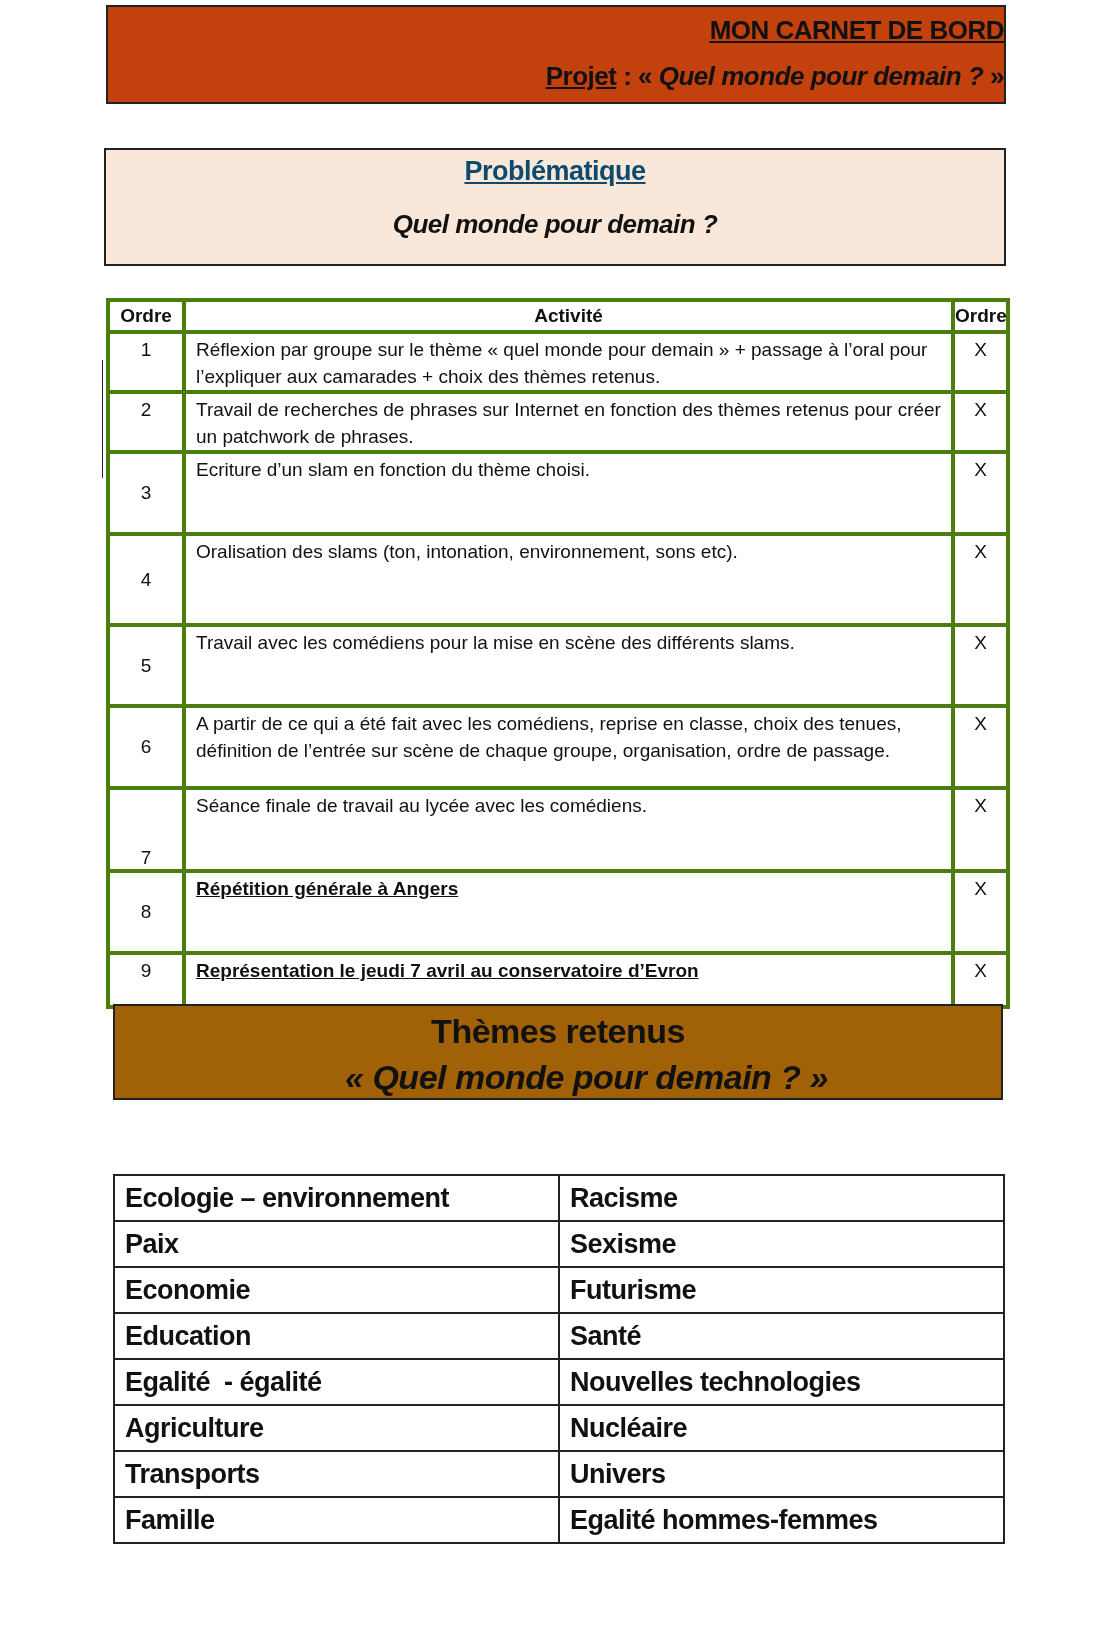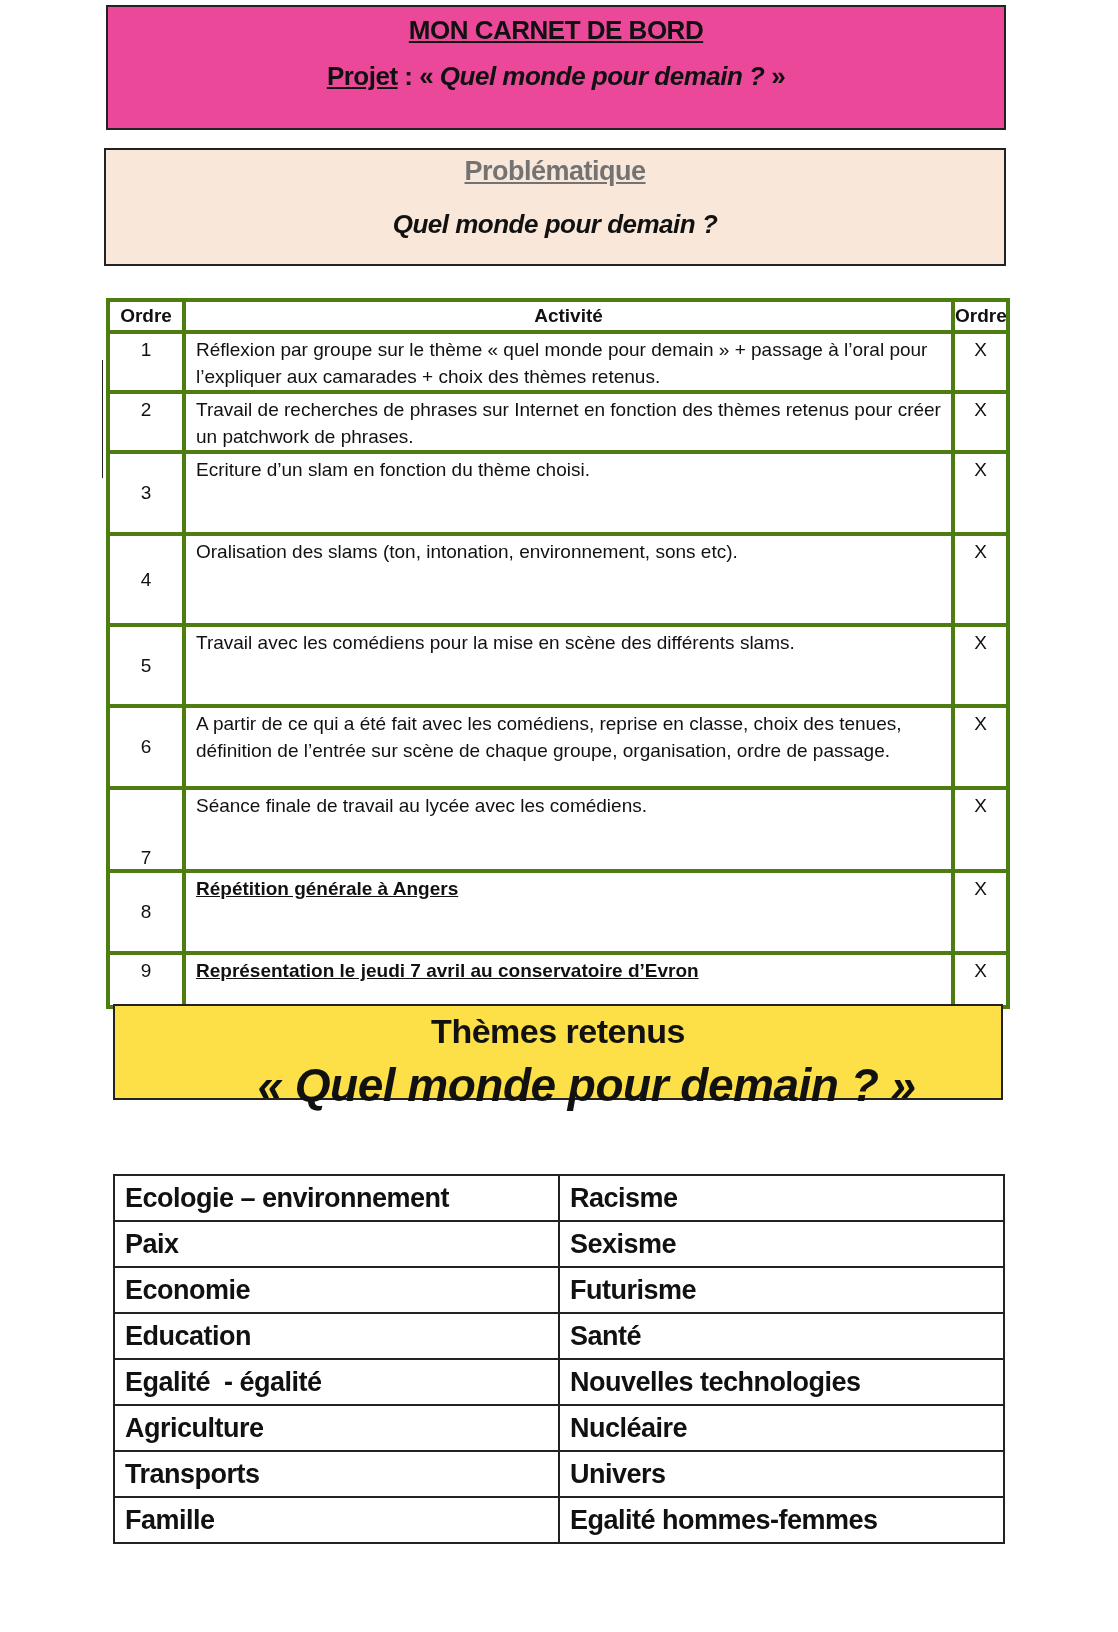--- a/index.html
+++ b/index.html
@@ -3,45 +3,45 @@
 <meta charset="utf-8">
 <style>
   html, body { margin: 0; padding: 0; background: #ffffff; }
   body {
     width: 1118px; height: 1632px; position: relative; overflow: hidden;
     font-family: "Liberation Sans", "DejaVu Sans", sans-serif; color: #111;
   }
   .box { position: absolute; box-sizing: border-box; border: 2px solid #222; }
 
   
-  #hdr { left: 106px; top: 5px; width: 900px; height: 125px; background: #ec4899; text-align: center; }
+  #hdr { left: 106px; top: 5px; width: 900px; height: 99px; background: #c2410c; text-align: right; }
   #hdr .t1 { position: absolute; left: 0; right: 0; top: 8px; font-size: 26px; font-weight: bold; text-decoration: underline; letter-spacing: -0.5px; }
   #hdr .t2 { position: absolute; left: 0; right: 0; top: 54px; font-size: 26px; font-weight: bold; letter-spacing: -0.5px; }
   #hdr .t2 .u { text-decoration: underline; }
   #hdr .t2 .i { font-style: italic; }
 
   
   #prob { left: 104px; top: 148px; width: 902px; height: 118px; background: #f9e7d9; text-align: center; }
-  #prob .t1 { position: absolute; left: 0; right: 0; top: 6px; font-size: 27px; font-weight: bold; color: #737373; text-decoration: underline; letter-spacing: -0.5px; }
+  #prob .t1 { position: absolute; left: 0; right: 0; top: 6px; font-size: 27px; font-weight: bold; color: #0c4a6e; text-decoration: underline; letter-spacing: -0.5px; }
   #prob .t2 { position: absolute; left: 0; right: 0; top: 59px; font-size: 26px; font-weight: bold; font-style: italic; letter-spacing: -0.5px; }
 
   
   #acts { position: absolute; left: 106px; top: 298px; width: 900px; border-collapse: collapse; table-layout: fixed; font-size: 19px; }
   #acts td, #acts th { border: 4px solid #4d7c0f; padding: 0; vertical-align: top; }
   #acts th { font-weight: bold; font-size: 19px; height: 28px; line-height: 28px; vertical-align: middle; }
   #acts td.num { text-align: center; vertical-align: middle; }
   #acts td.act { padding: 2px 10px 0 10px; line-height: 27px; }
   #acts td.done { text-align: center; padding-top: 2px; line-height: 27px; }
   #acts td.act.bu { font-weight: bold; text-decoration: underline; }
   .side-line { position: absolute; left: 102px; top: 360px; width: 1px; height: 118px; background: #222; }
 
   
-  #themes-banner { left: 113px; top: 1004px; width: 890px; height: 96px; background: #fde047; text-align: center; }
+  #themes-banner { left: 113px; top: 1004px; width: 890px; height: 96px; background: #a16207; text-align: center; }
   #themes-banner .t1 { position: absolute; left: 0; right: 0; top: 6px; font-size: 34px; font-weight: bold; letter-spacing: -0.5px; }
-  #themes-banner .t2 { position: absolute; left: 16px; right: 0; top: 52px; font-size: 46px; font-weight: bold; font-style: italic; letter-spacing: -0.5px; padding-left: 41px; }
+  #themes-banner .t2 { position: absolute; left: 16px; right: 0; top: 52px; font-size: 34px; font-weight: bold; font-style: italic; letter-spacing: -0.5px; padding-left: 41px; }
 
   
   #themes { position: absolute; left: 113px; top: 1174px; width: 890px; border-collapse: collapse; table-layout: fixed; }
   #themes td { border: 2px solid #222; padding: 0 0 0 10px; height: 44px; font-size: 27px; font-weight: bold; line-height: 44px; letter-spacing: -0.5px; white-space: nowrap; overflow: hidden; }
 </style>
 </head>
 <body>
 
 <div id="hdr" class="box">
   <div class="t1">MON CARNET DE BORD</div>

